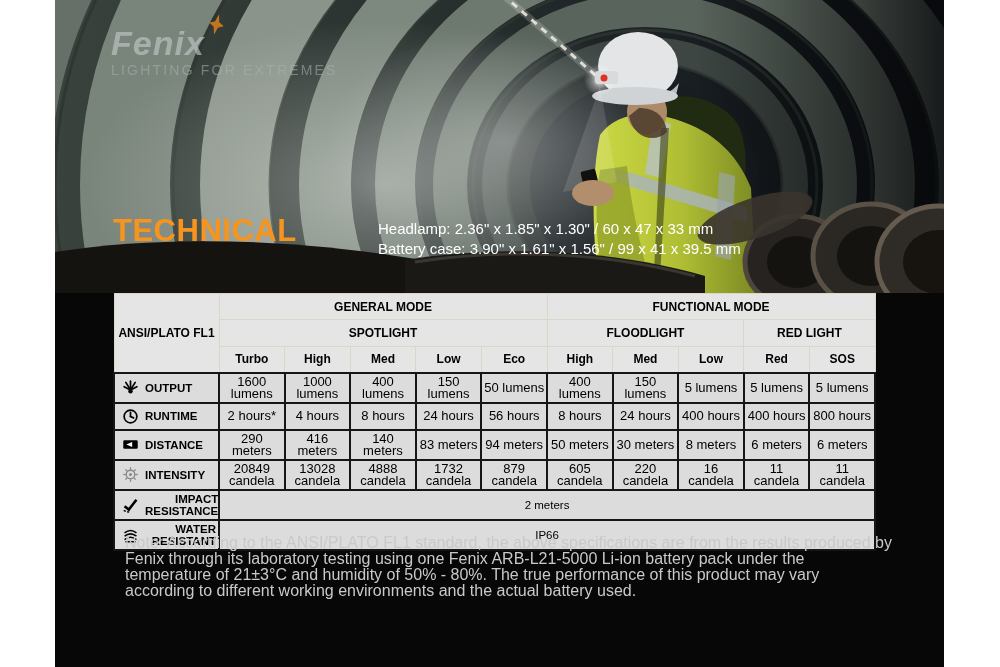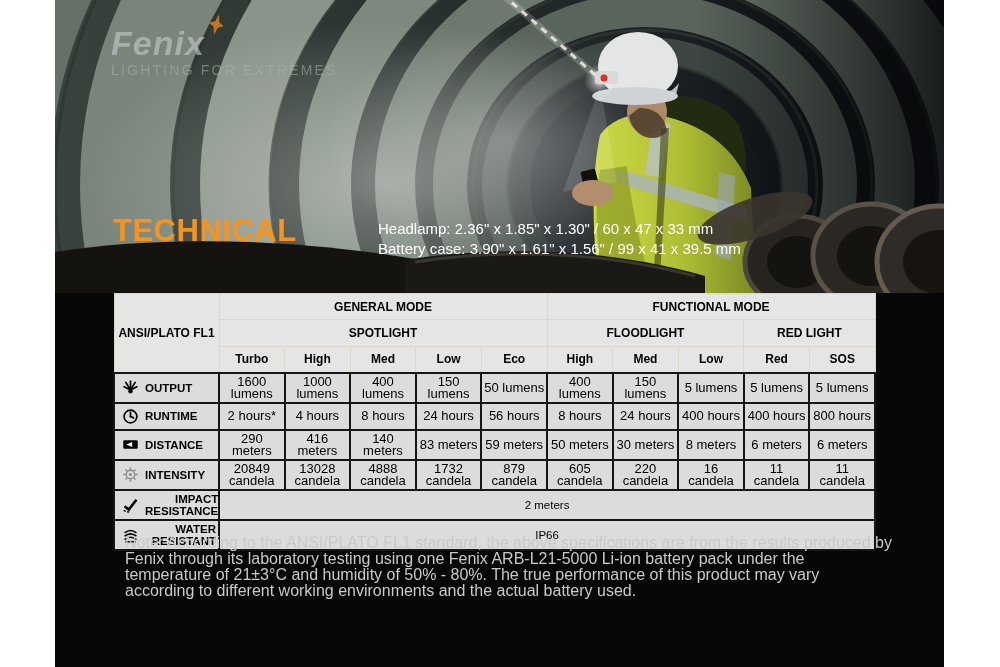--- a/index.html
+++ b/index.html
@@ -254,21 +254,21 @@
               <rect x="1.5" y="5" width="17" height="10" rx="1.5" fill="#000"></rect>
               <polygon points="12,7 5,10 12,13" fill="#fff"></polygon>
             </svg>
             <span>DISTANCE</span>
           </div>
             </th>
           <td>290 meters</td>
           <td>416 meters</td>
           <td>140 meters</td>
           <td>83 meters</td>
-          <td>59 meters</td>
+          <td>94 meters</td>
           <td>50 meters</td>
           <td>30 meters</td>
           <td>8 meters</td>
           <td>6 meters</td>
           <td>6 meters</td>
         </tr>
         <tr class="r27">
           <th>
               <div class="rowlabel">
             <svg width="17" height="17" viewBox="0 0 20 20">

